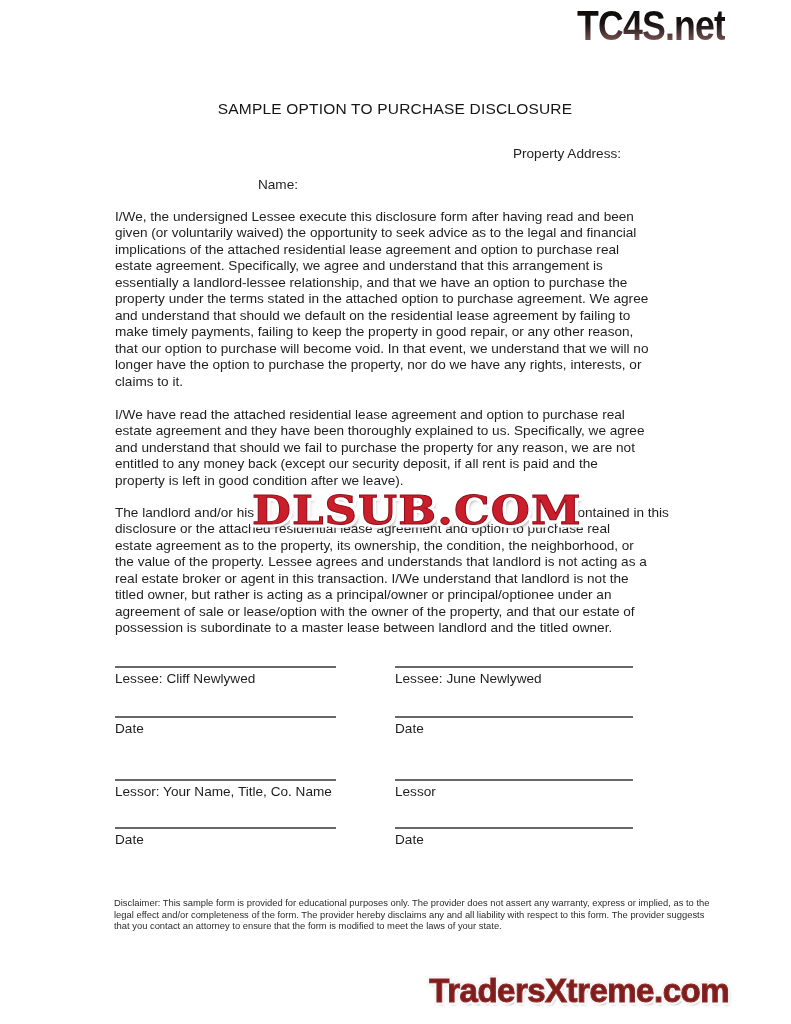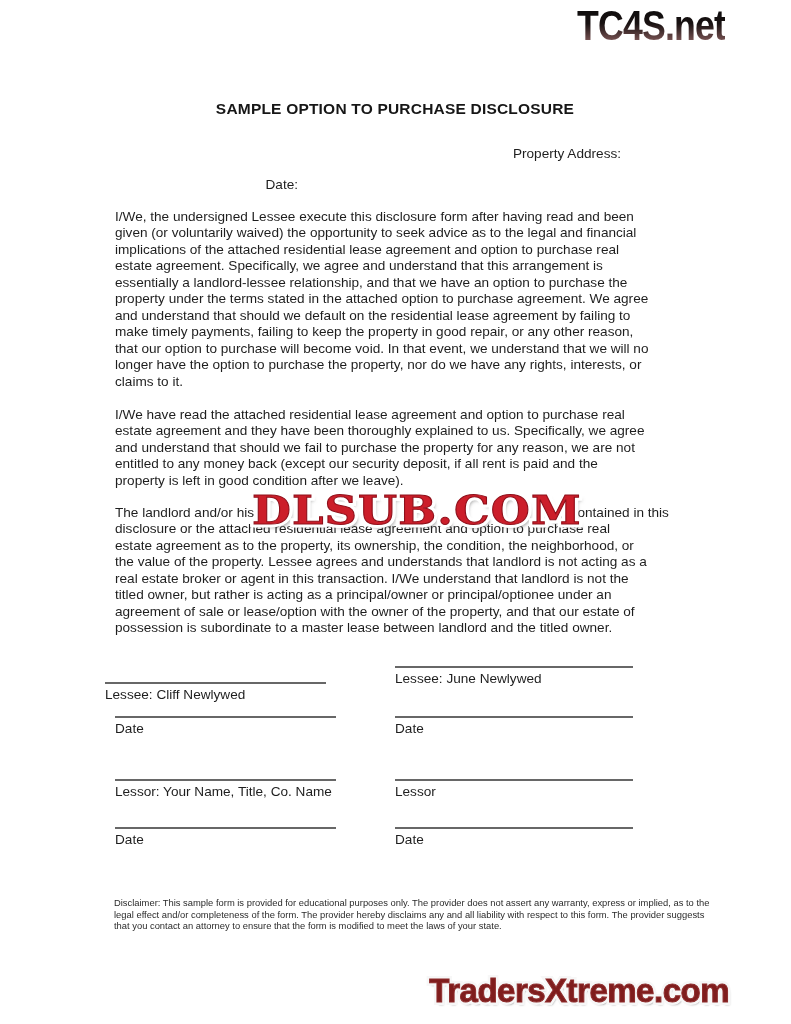--- a/index.html
+++ b/index.html
@@ -12,21 +12,21 @@
   .tc4s {
     position:absolute; top:2px; right:8px;
     font-size:42px; font-weight:bold; letter-spacing:-1px;
     transform:scaleX(0.85); transform-origin:100% 0;
     background:linear-gradient(180deg,#0b0b0b 8%,#191212 45%,#6b4a4a 76%,#ab8787 97%);
     -webkit-background-clip:text; background-clip:text;
     color:transparent; -webkit-text-fill-color:transparent;
   }
   .title {
     position:absolute; top:100px; left:115px; width:560px;
-    text-align:center; font-size:15.5px; font-weight:bold; letter-spacing:0.2px;
+    text-align:center; font-size:15.5px; font-weight:normal; letter-spacing:0.2px;
     color:#161616;
   }
   .row { position:absolute; left:115px; display:flex; align-items:flex-end; font-size:13.6px;flex-direction:column; }
   .row-prop { top:146px; width:513px; }
   .row-date { top:177px; width:190px; }
   .row .lbl { white-space:nowrap; margin-right:7px; }
   .fline { border-bottom:2px solid #6e6e6e; height:15px; flex:1; }
   .fline-date { flex:0 0 151px; }
   .para { position:absolute; left:115px; font-size:13.6px; line-height:16.45px; white-space:nowrap; }
   .para-1 { top:209px; }
@@ -75,21 +75,21 @@
   <div class="tc4s">TC4S.net</div>
 
   <h1 class="title">SAMPLE OPTION TO PURCHASE DISCLOSURE</h1>
 
   <div class="row row-prop">
     <span class="lbl">Property Address:</span>
     <span class="fline"></span>
   </div>
 
   <div class="row row-date">
-    <span class="lbl">Date:</span>
+    <span class="lbl">Name:</span>
     <span class="fline fline-date"></span>
   </div>
 
   <div class="para para-1">
       <div>I/We, the undersigned Lessee execute this disclosure form after having read and been</div>
       <div>given (or voluntarily waived) the opportunity to seek advice as to the legal and financial</div>
       <div>implications of the attached residential lease agreement and option to purchase real</div>
       <div>estate agreement. Specifically, we agree and understand that this arrangement is</div>
       <div>essentially a landlord-lessee relationship, and that we have an option to purchase the</div>
       <div>property under the terms stated in the attached option to purchase agreement. We agree</div>
@@ -119,21 +119,21 @@
         <div>the value of the property. Lessee agrees and understands that landlord is not acting as a</div>
         <div>real estate broker or agent in this transaction. I/We understand that landlord is not the</div>
         <div>titled owner, but rather is acting as a principal/owner or principal/optionee under an</div>
         <div>agreement of sale or lease/option with the owner of the property, and that our estate of</div>
         <div>possession is subordinate to a master lease between landlord and the titled owner.</div>
       </div>
   </div>
 
   <div class="badge outlined" data-text="DLSUB.COM">DLSUB.COM</div>
 
-  <div class="sig" style="left:105px; top:666px; width:221px;margin-top:16px;">
+  <div class="sig" style="left:115px; top:666px; width:221px;">
     <div class="sline"></div>
     <div class="slabel">Lessee: Cliff Newlywed</div>
   </div>
   <div class="sig" style="left:395px; top:666px; width:238px;">
     <div class="sline"></div>
     <div class="slabel">Lessee: June Newlywed</div>
   </div>
 
   <div class="sig" style="left:115px; top:716px; width:221px;">
     <div class="sline"></div>

